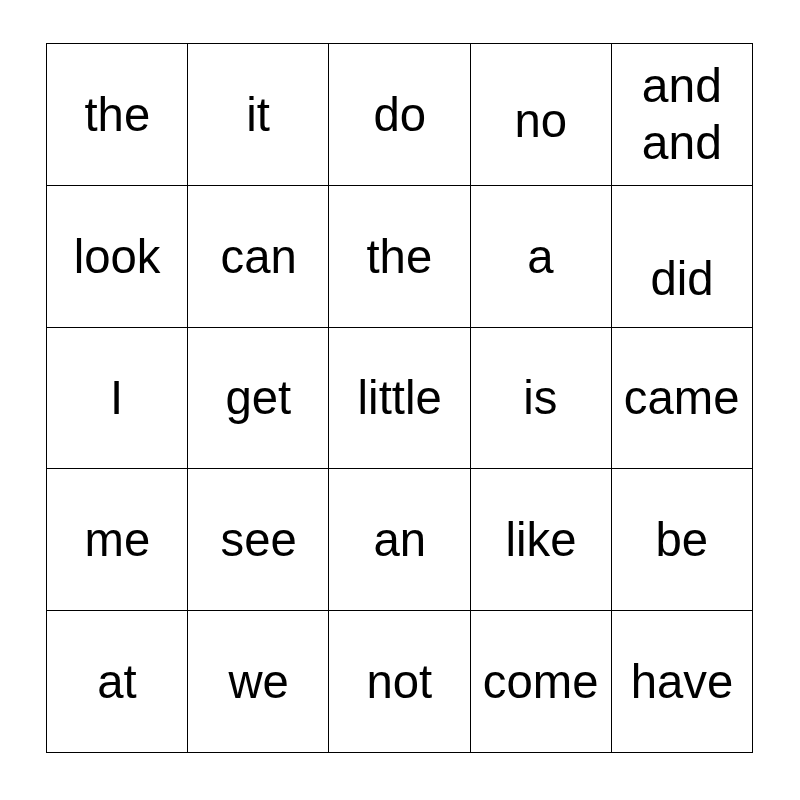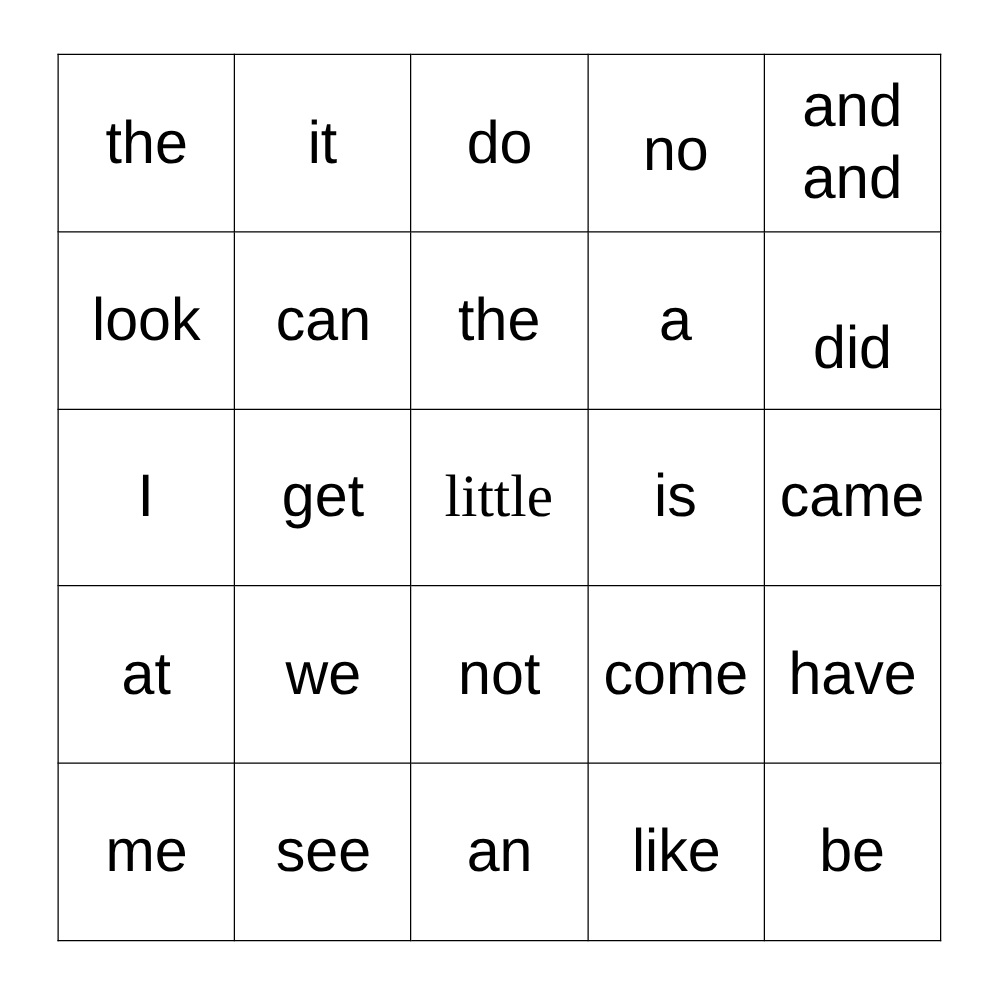--- a/index.html
+++ b/index.html
@@ -112,27 +112,45 @@
       </tr>
 
       <tr>
         <td class="bingo-cell">
           <span class="cell-text" style="display: inline-block; transform-origin: center center; transform: scaleX(0.985714);">I</span>
         </td>
         <td class="bingo-cell">
           <span class="cell-text" style="display: inline-block; transform-origin: center center; transform: scaleX(0.985714);">get</span>
         </td>
         <td class="bingo-cell">
-          <span class="cell-text" style="display: inline-block; transform-origin: center center; transform: scaleX(0.985714); font-family: Liberation Serif, serif;">little</span>
+          <span class="cell-text" style="display: inline-block; transform-origin: center center; transform: scaleX(0.985714);">little</span>
         </td>
         <td class="bingo-cell">
           <span class="cell-text" style="display: inline-block; transform-origin: center center; transform: scaleX(0.985714);">is</span>
         </td>
         <td class="bingo-cell">
           <span class="cell-text" style="display: inline-block; transform-origin: center center; transform: scaleX(0.985714);">came</span>
+        </td>
+      </tr>
+
+      <tr>
+        <td class="bingo-cell">
+          <span class="cell-text" style="display: inline-block; transform-origin: center center; transform: scaleX(0.985714);">me</span>
+        </td>
+        <td class="bingo-cell">
+          <span class="cell-text" style="display: inline-block; transform-origin: center center; transform: scaleX(0.985714);">see</span>
+        </td>
+        <td class="bingo-cell">
+          <span class="cell-text" style="display: inline-block; transform-origin: center center; transform: scaleX(0.985714);">an</span>
+        </td>
+        <td class="bingo-cell">
+          <span class="cell-text" style="display: inline-block; transform-origin: center center; transform: scaleX(0.985714);">like</span>
+        </td>
+        <td class="bingo-cell">
+          <span class="cell-text" style="display: inline-block; transform-origin: center center; transform: scaleX(0.985714);">be</span>
         </td>
       </tr>
 
       <tr>
         <td class="bingo-cell">
           <span class="cell-text" style="display: inline-block; transform-origin: center center; transform: scaleX(0.985714);">at</span>
         </td>
         <td class="bingo-cell">
           <span class="cell-text" style="display: inline-block; transform-origin: center center; transform: scaleX(0.985714);">we</span>
         </td>
@@ -140,34 +158,16 @@
           <span class="cell-text" style="display: inline-block; transform-origin: center center; transform: scaleX(0.985714);">not</span>
         </td>
         <td class="bingo-cell">
           <span class="cell-text" style="display: inline-block; transform-origin: center center; transform: scaleX(0.985714);">come</span>
         </td>
         <td class="bingo-cell">
           <span class="cell-text" style="display: inline-block; transform-origin: center center; transform: scaleX(0.985714);">have</span>
         </td>
       </tr>
 
-      <tr>
-        <td class="bingo-cell">
-          <span class="cell-text" style="display: inline-block; transform-origin: center center; transform: scaleX(0.985714);">me</span>
-        </td>
-        <td class="bingo-cell">
-          <span class="cell-text" style="display: inline-block; transform-origin: center center; transform: scaleX(0.985714);">see</span>
-        </td>
-        <td class="bingo-cell">
-          <span class="cell-text" style="display: inline-block; transform-origin: center center; transform: scaleX(0.985714);">an</span>
-        </td>
-        <td class="bingo-cell">
-          <span class="cell-text" style="display: inline-block; transform-origin: center center; transform: scaleX(0.985714);">like</span>
-        </td>
-        <td class="bingo-cell">
-          <span class="cell-text" style="display: inline-block; transform-origin: center center; transform: scaleX(0.985714);">be</span>
-        </td>
-      </tr>
-
     </tbody>
   </table>
 
 </div>
 
 </body></html>

